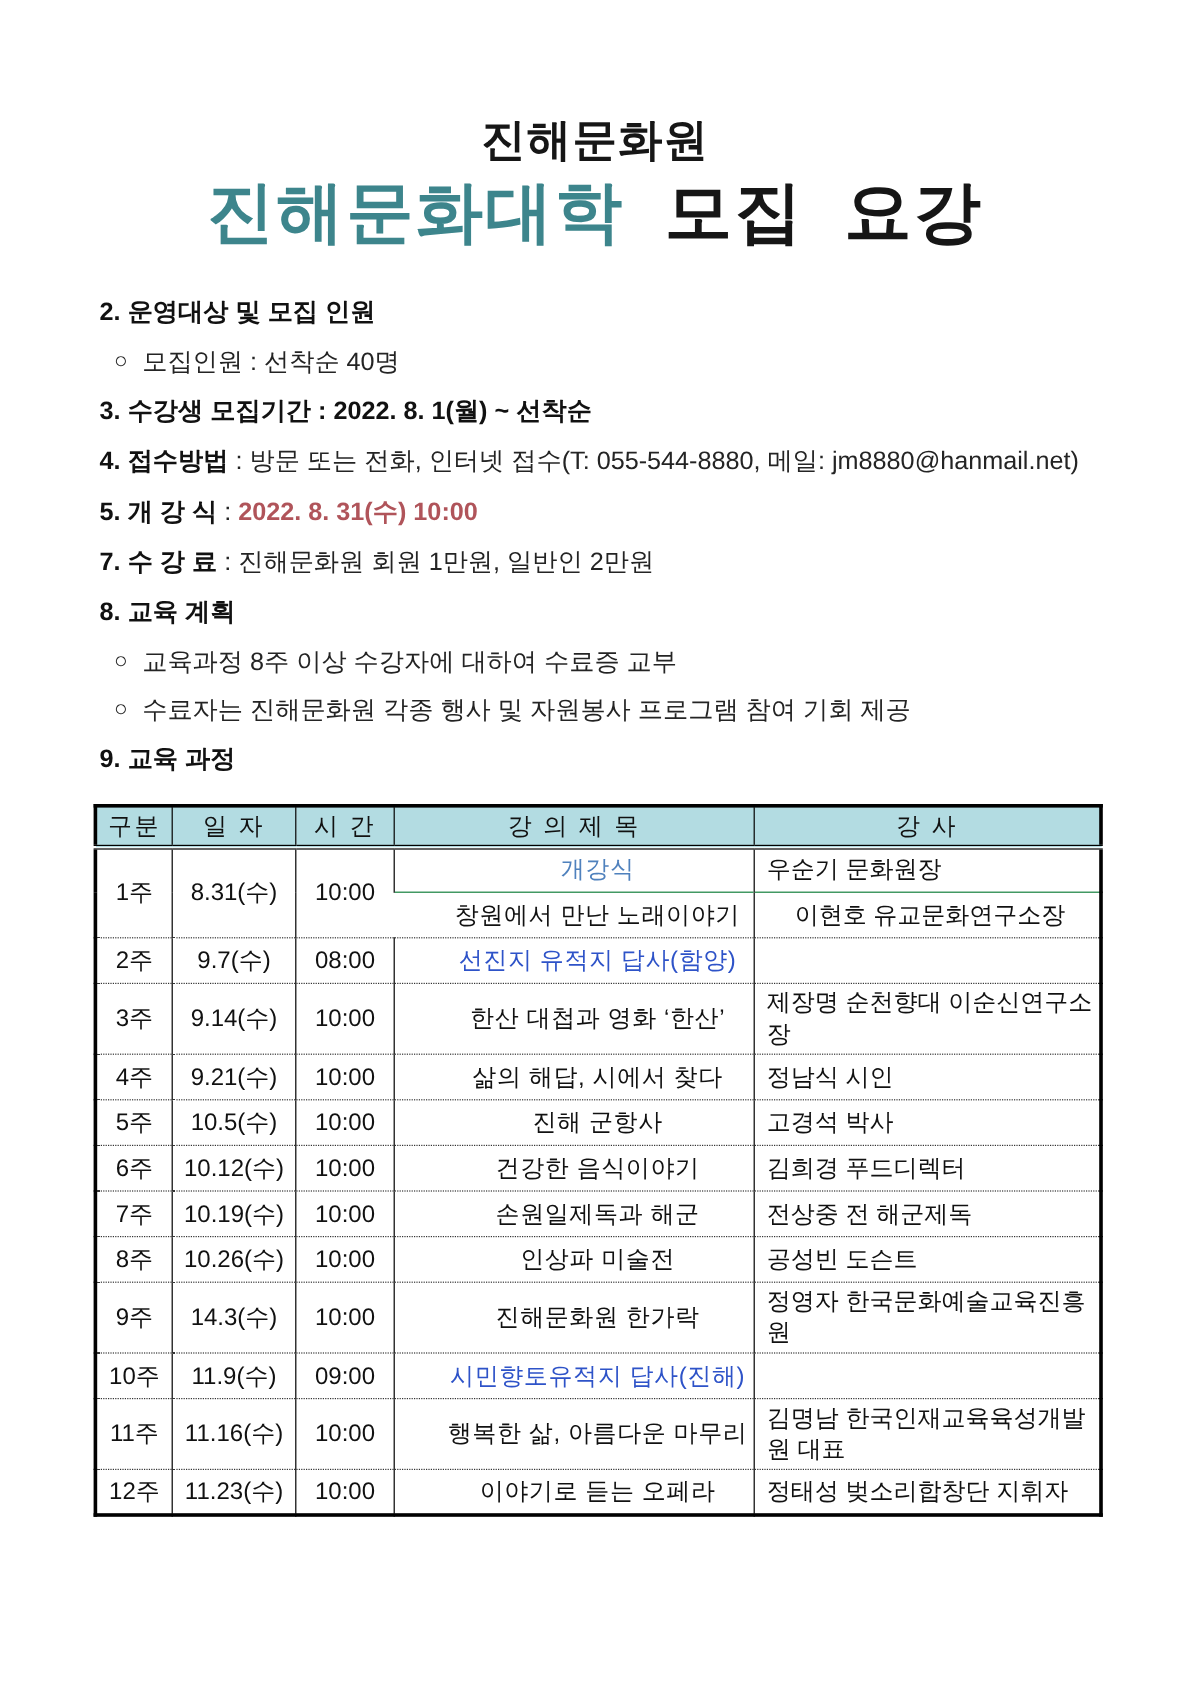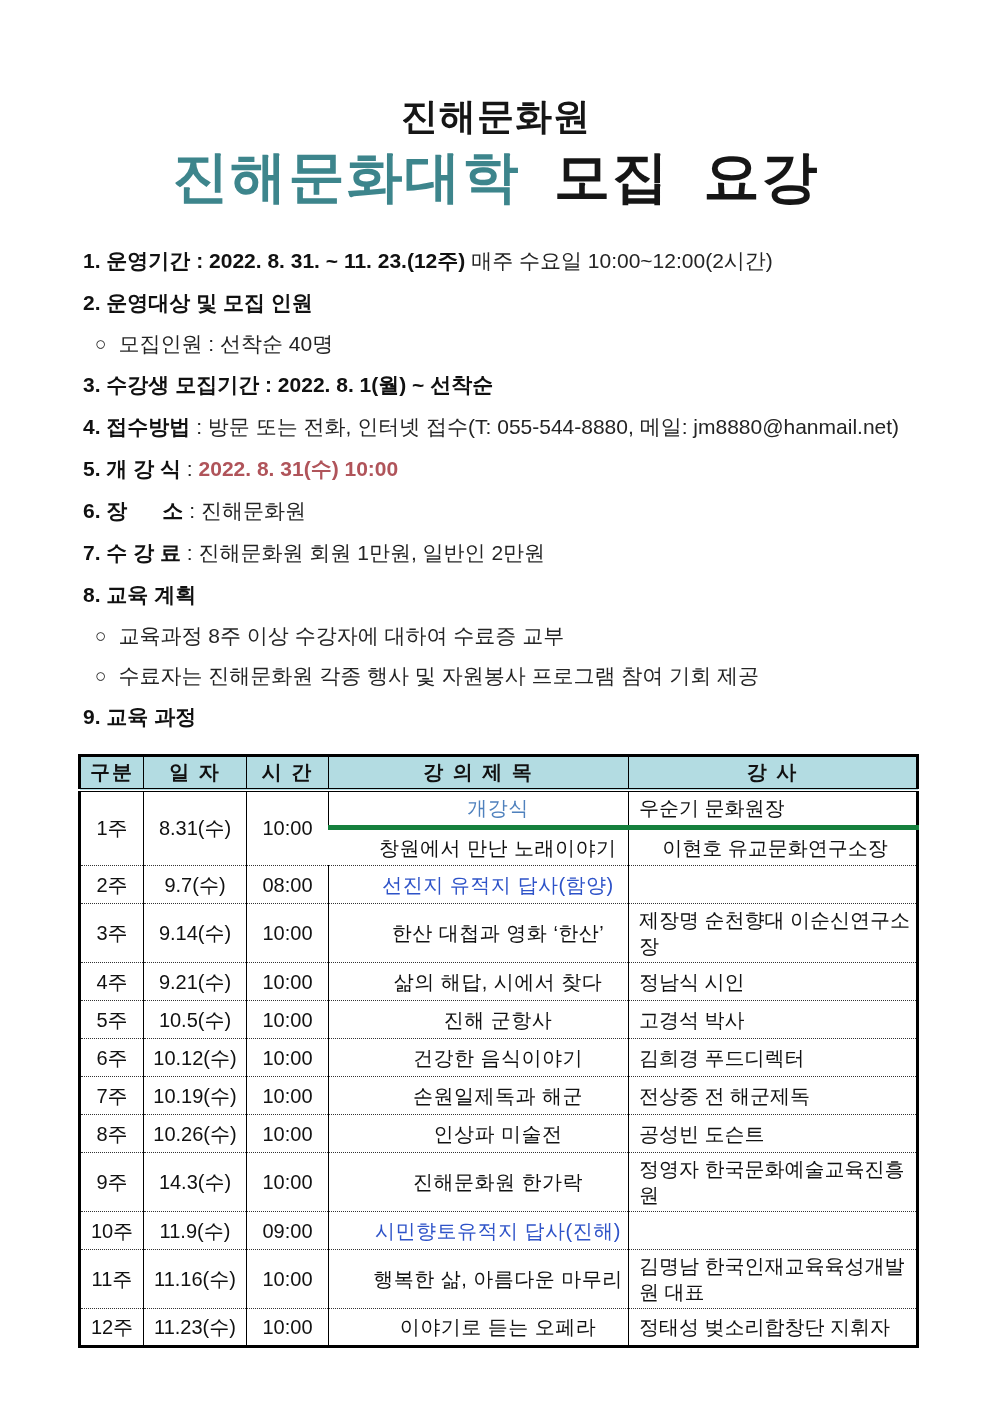--- a/index.html
+++ b/index.html
@@ -36,63 +36,57 @@
   .item-sep{color:var(--body-ink);}
   .bullet-line{font-size:21px;line-height:39px;padding-left:12px;white-space:pre-wrap;}
   .bullet-marker{margin-right:12px;font-size:19px;position:relative;top:-1px;}
   .item-line2{font-size:21px;line-height:39px;padding-left:130px;white-space:pre-wrap;}
   
   #schedule-table{
     border-collapse:collapse;table-layout:fixed;width:838px;
     margin:16px 0 0 78px;border:3px solid #000;font-size:20px;color:#111;
   }
   #schedule-table th{
-    background:var(--header-bg);font-weight:700;height:26px;
+    background:var(--header-bg);font-weight:400;height:26px;
     border-left:1px solid #000;border-bottom:4px double #000;
     letter-spacing:2px;padding:2px 4px;
   }
   #schedule-table td{
     border-left:1px solid #000;height:38px;text-align:center;
     padding:3px 5px;line-height:1.3;overflow:hidden;
   }
   #schedule-table th:first-child,#schedule-table td:first-child{border-left:none;}
   #schedule-table tr.group-start td{border-top:1px dotted #333;}
-  #schedule-table tr.group-sub td{border-top:5px solid #15803d;text-align:center;}
+  #schedule-table tr.group-sub td{border-top:1px solid #15803d;text-align:center;}
   #schedule-table td.c-lect{text-align:left;padding-left:10px;}
   #schedule-table td.c-title{letter-spacing:0.5px;padding-left:44px;}
 </style>
 </head>
 <body>
 
 <div class="page">
 
   <header>
     <div class="title1">진해문화원</div>
     <div class="title2"><span class="accent">진해문화대학</span><span> </span><span>모집 요강</span></div>
   </header>
 
   <main class="doc-items" id="doc-items">
       <div class="item">
-        <div class="item-line"><span class="item-strong">1. </span><span class="item-strong">운영기간 : 2022. 8. 31. ~ 11. 23.(12주)</span><span class="item-text"> 매주 수요일 10:00~12:00(2시간)</span></div>
-      </div>
-      <div class="item">
         <div class="item-line"><span class="item-strong">2. </span><span class="item-strong">운영대상 및 모집 인원</span></div>
         <div class="bullet-line"><span class="bullet-marker">○</span><span class="bullet-text">모집인원 : 선착순 40명</span></div>
       </div>
       <div class="item">
         <div class="item-line"><span class="item-strong">3. </span><span class="item-strong">수강생 모집기간 : 2022. 8. 1(월) ~ 선착순</span></div>
       </div>
       <div class="item">
         <div class="item-line"><span class="item-strong">4. </span><span class="item-strong">접수방법</span><span class="item-text"> : 방문 또는 전화, 인터넷 접수(T: 055-544-8880, 메일: jm8880@hanmail.net)</span></div>
       </div>
       <div class="item">
         <div class="item-line"><span class="item-strong">5. </span><span class="item-strong">개 강 식</span><span class="item-sep"> : </span><span class="item-red">2022. 8. 31(수) 10:00</span></div>
-      </div>
-      <div class="item">
-        <div class="item-line"><span class="item-strong">6. </span><span class="item-strong">장      소</span><span class="item-text"> : 진해문화원</span></div>
       </div>
       <div class="item">
         <div class="item-line"><span class="item-strong">7. </span><span class="item-strong">수 강 료</span><span class="item-text"> : 진해문화원 회원 1만원, 일반인 2만원</span></div>
       </div>
       <div class="item">
         <div class="item-line"><span class="item-strong">8. </span><span class="item-strong">교육 계획</span></div>
         <div class="bullet-line"><span class="bullet-marker">○</span><span class="bullet-text">교육과정 8주 이상 수강자에 대하여 수료증 교부</span></div>
         <div class="bullet-line"><span class="bullet-marker">○</span><span class="bullet-text">수료자는 진해문화원 각종 행사 및 자원봉사 프로그램 참여 기회 제공</span></div>
       </div>
       <div class="item">

